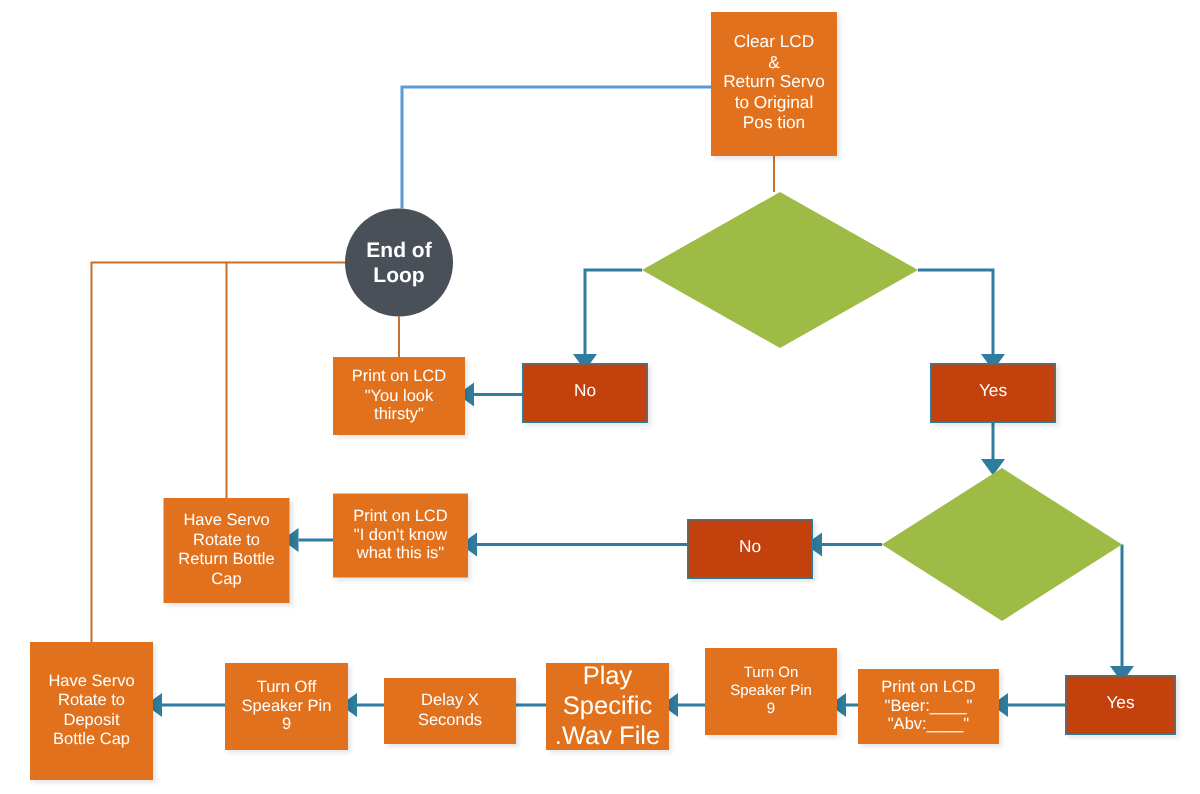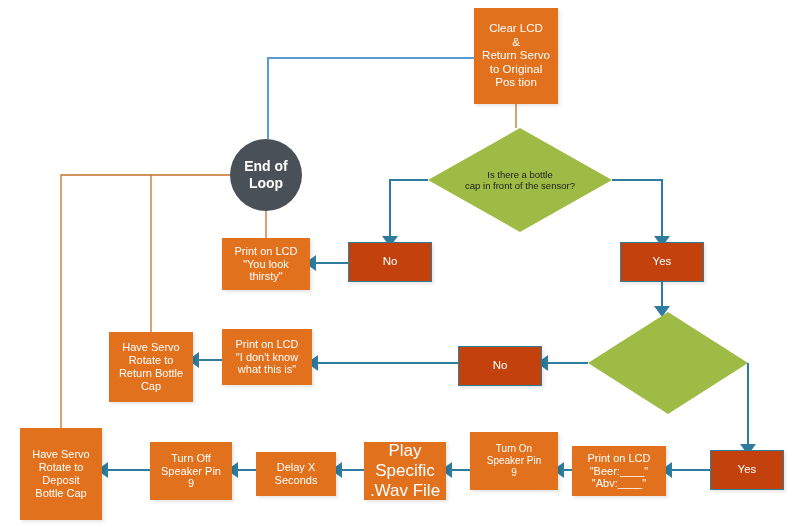--- a/index.html
+++ b/index.html
@@ -150,22 +150,20 @@
   <div id="nodes">
       <div class="node proc" style="left: 474px; top: 8px; width: 84px; height: 96px; font-size: 11.5px;">
         <span class="label">Clear LCD
 &amp;
 Return Servo
 to Original
 Pos tion</span>
       </div>
       <div class="node decision dark-text" style="left: 428px; top: 128px; width: 184px; height: 104px; font-size: 9.5px;">
         <div class="diamond-shape"></div>
-        <span class="label">Is there a bottle
-cap in front of  the sensor?</span>
       </div>
       <div class="node terminal" style="left: 230px; top: 139px; width: 72px; height: 72px; font-size: 14px;">
         <span class="label">End of
 Loop</span>
       </div>
       <div class="node io" style="left: 348px; top: 242px; width: 84px; height: 40px; font-size: 11.5px;">
         <span class="label">No</span>
       </div>
       <div class="node io" style="left: 620px; top: 242px; width: 84px; height: 40px; font-size: 11.5px;">
         <span class="label">Yes</span>
@@ -202,21 +200,21 @@
       </div>
       <div class="node proc" style="left: 470px; top: 432px; width: 88px; height: 58px; font-size: 10px;">
         <span class="label">Turn On
 Speaker Pin
 9</span>
       </div>
       <div class="node proc" style="left: 364px; top: 442px; width: 82px; height: 58px; font-size: 17px;">
         <span class="label">Play Specific
 .Wav File</span>
       </div>
-      <div class="node proc" style="left: 256px; top: 452px; width: 80px; height: 44px; font-size: 11px;">
+      <div class="node proc" style="left: 256px; top: 452px; width: 88px; height: 44px; font-size: 11px;">
         <span class="label">Delay X
 Seconds</span>
       </div>
       <div class="node proc" style="left: 150px; top: 442px; width: 82px; height: 58px; font-size: 11px;">
         <span class="label">Turn Off
 Speaker Pin
 9</span>
       </div>
       <div class="node proc" style="left: 20px; top: 428px; width: 82px; height: 92px; font-size: 11px;">
         <span class="label">Have Servo

